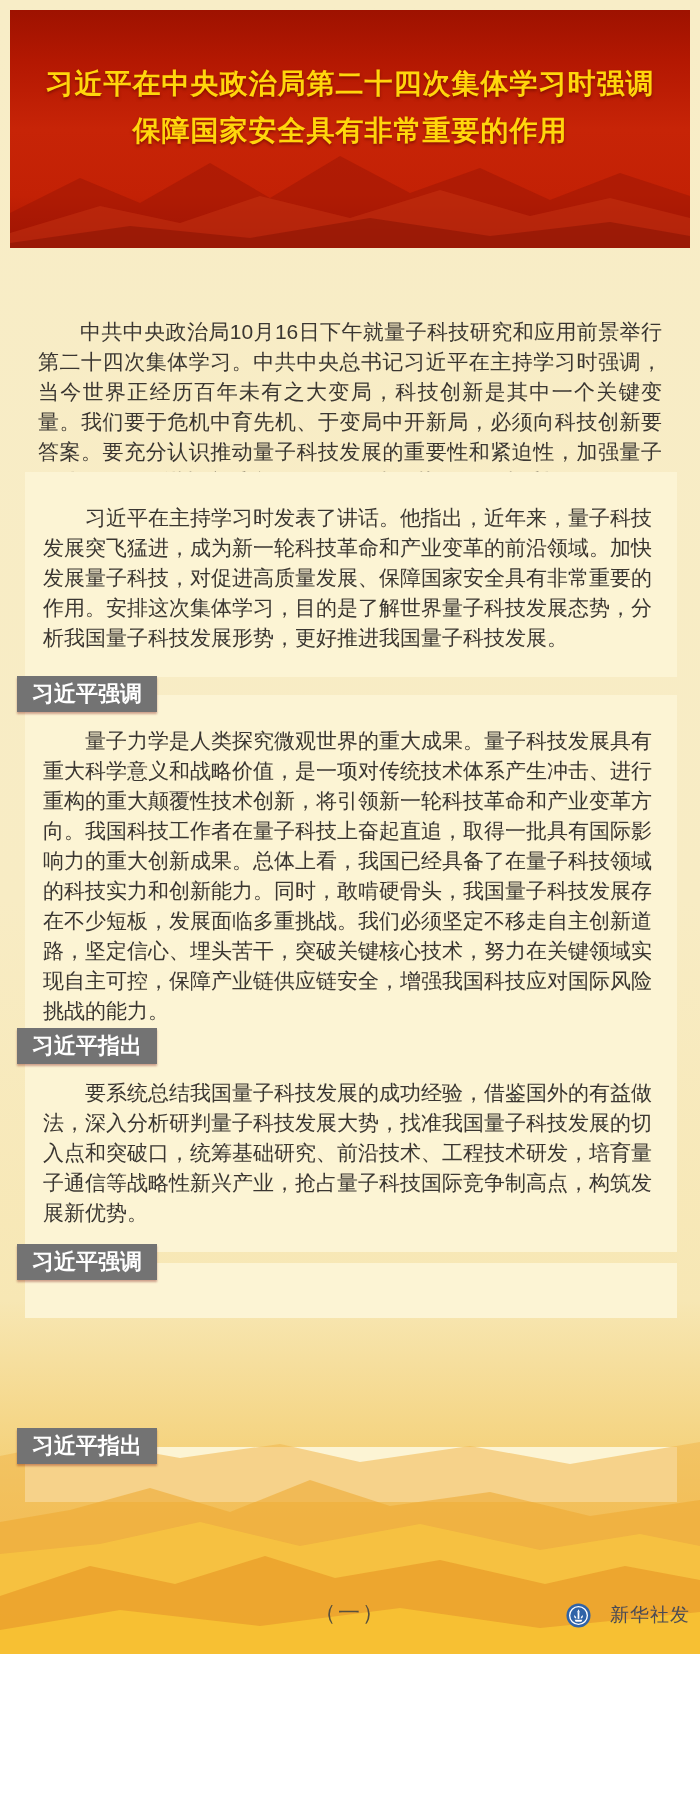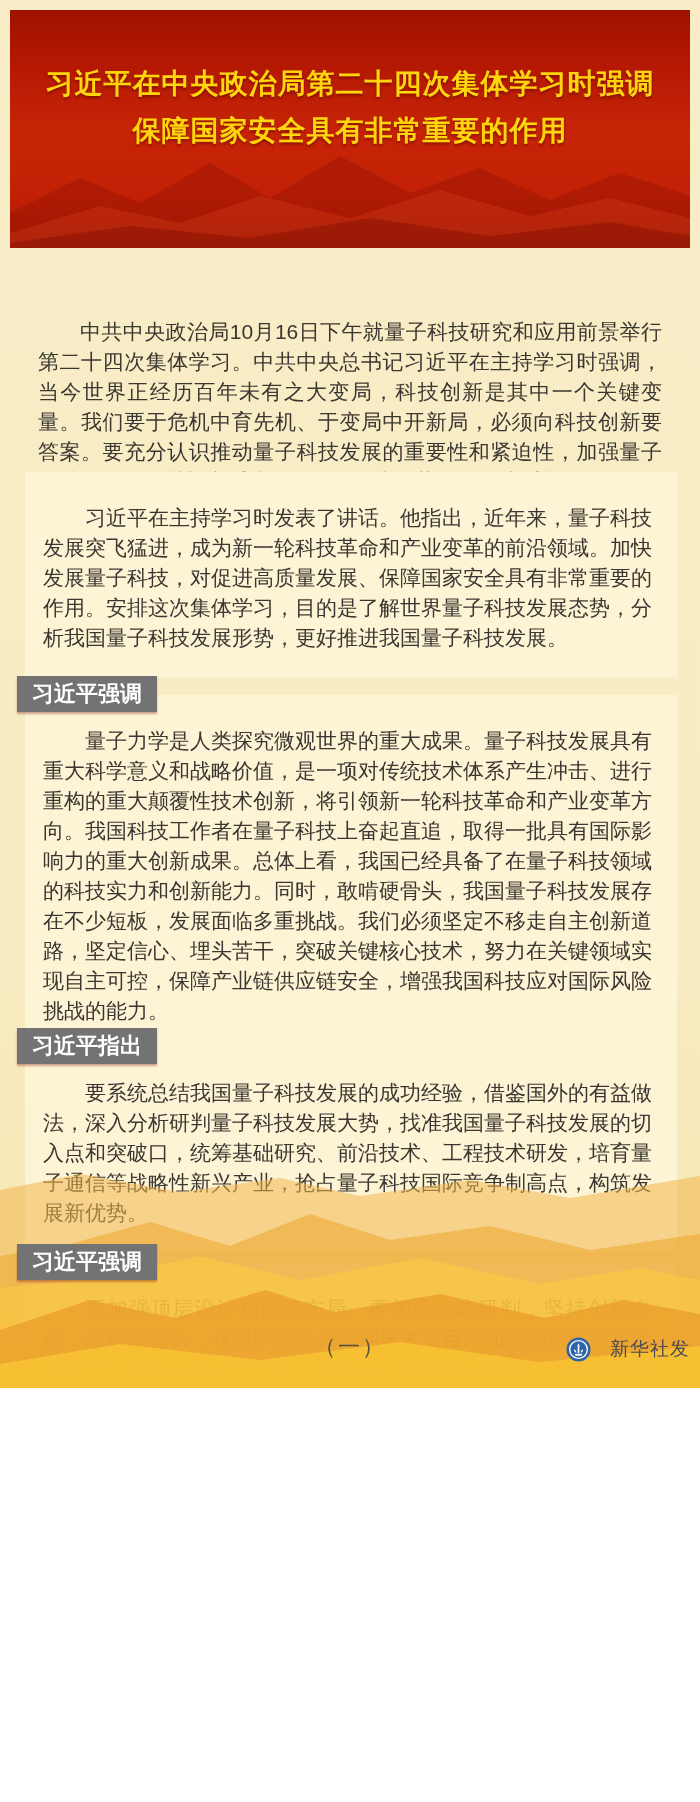--- a/index.html
+++ b/index.html
@@ -1,18 +1,18 @@
 <!DOCTYPE html>
 <html lang="zh"><head>
 <meta charset="utf-8">
 <style>
   html,body{margin:0;padding:0;}
   body{font-family:"Liberation Sans",sans-serif;}
   .page{
-    position:relative;width:700px;height:1388px;overflow:hidden;
+    position:relative;width:700px;height:1654px;overflow:hidden;
     background:linear-gradient(180deg,
       #f8edc7 0px,#f8ecc4 900px,#f7e7b4 1300px,
       #f4cf74 1480px,#f6c152 1600px,#f9c843 1700px,#fbcc41 1802px);
   }
 
   
   .banner{
     position:absolute;left:10px;top:10px;width:680px;height:238px;
     background:linear-gradient(180deg,#9e1200 0%,#b41802 22%,#c72407 50%,#c32105 78%,#a81502 100%);
     overflow:hidden;
@@ -96,21 +96,20 @@
     <p>量子力学是人类探究微观世界的重大成果。量子科技发展具有重大科学意义和战略价值，是一项对传统技术体系产生冲击、进行重构的重大颠覆性技术创新，将引领新一轮科技革命和产业变革方向。我国科技工作者在量子科技上奋起直追，取得一批具有国际影响力的重大创新成果。总体上看，我国已经具备了在量子科技领域的科技实力和创新能力。同时，敢啃硬骨头，我国量子科技发展存在不少短板，发展面临多重挑战。我们必须坚定不移走自主创新道路，坚定信心、埋头苦干，突破关键核心技术，努力在关键领域实现自主可控，保障产业链供应链安全，增强我国科技应对国际风险挑战的能力。</p>
   </div>
 
   <div class="txt-box" id="box4">
     <div class="badge">习近平指出</div>
     <p>要系统总结我国量子科技发展的成功经验，借鉴国外的有益做法，深入分析研判量子科技发展大势，找准我国量子科技发展的切入点和突破口，统筹基础研究、前沿技术、工程技术研发，培育量子通信等战略性新兴产业，抢占量子科技国际竞争制高点，构筑发展新优势。</p>
   </div>
 
   <div class="txt-box" id="box5">
     <div class="badge">习近平强调</div>
-    <p>要加强顶层设计和前瞻布局。要加强战略研判，坚持创新自信，敢啃硬骨头，在组织实施长周期重大项目中加强顶层设计和前瞻布局，加强多学科交叉融合和多技术领域集成创新，形成我国量子科技发展的体系化能力。</p>
   </div>
 
   <div class="txt-box" id="box6">
     <div class="badge">习近平指出</div>
   </div>
 
   <svg class="bottom-mountains" viewBox="0 0 700 250" preserveAspectRatio="none">
     <path d="M0,52 L80,36 L180,54 L280,40 L360,58 L470,42 L570,60 L700,38 L700,250 L0,250 Z" fill="rgba(240,183,76,0.55)"></path>
     <path d="M0,118 L70,106 L150,84 L230,108 L310,76 L390,102 L490,88 L590,112 L700,96 L700,250 L0,250 Z" fill="rgba(238,170,52,0.60)"></path>
     <path d="M0,150 L100,140 L200,118 L300,142 L420,120 L540,146 L640,130 L700,142 L700,250 L0,250 Z" fill="rgba(252,205,66,0.55)"></path>

